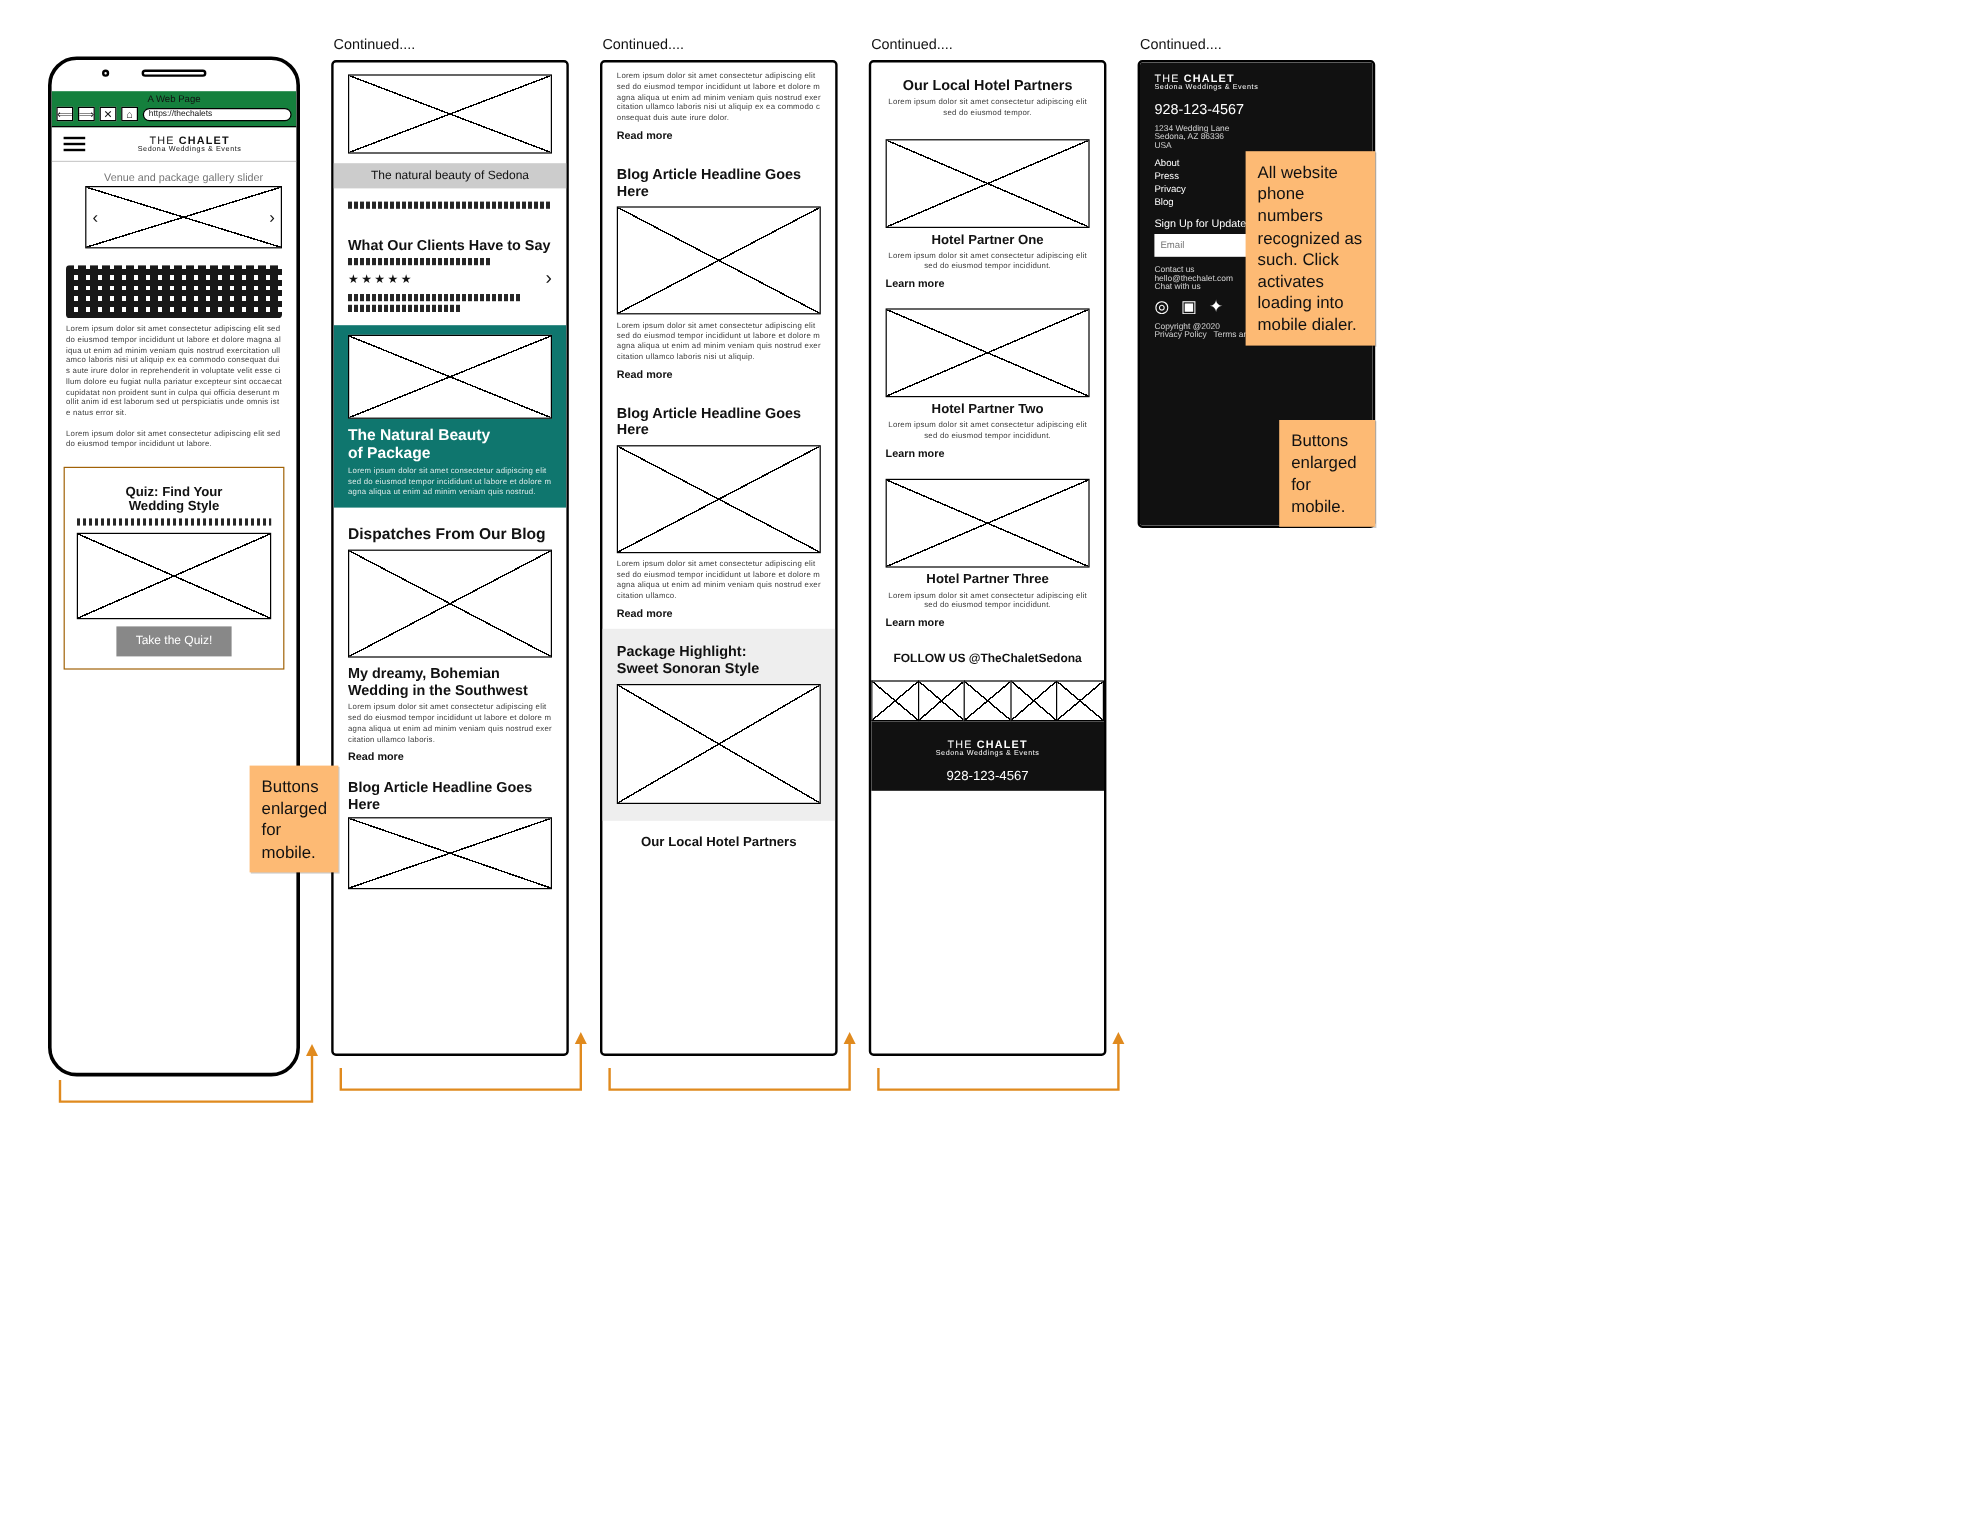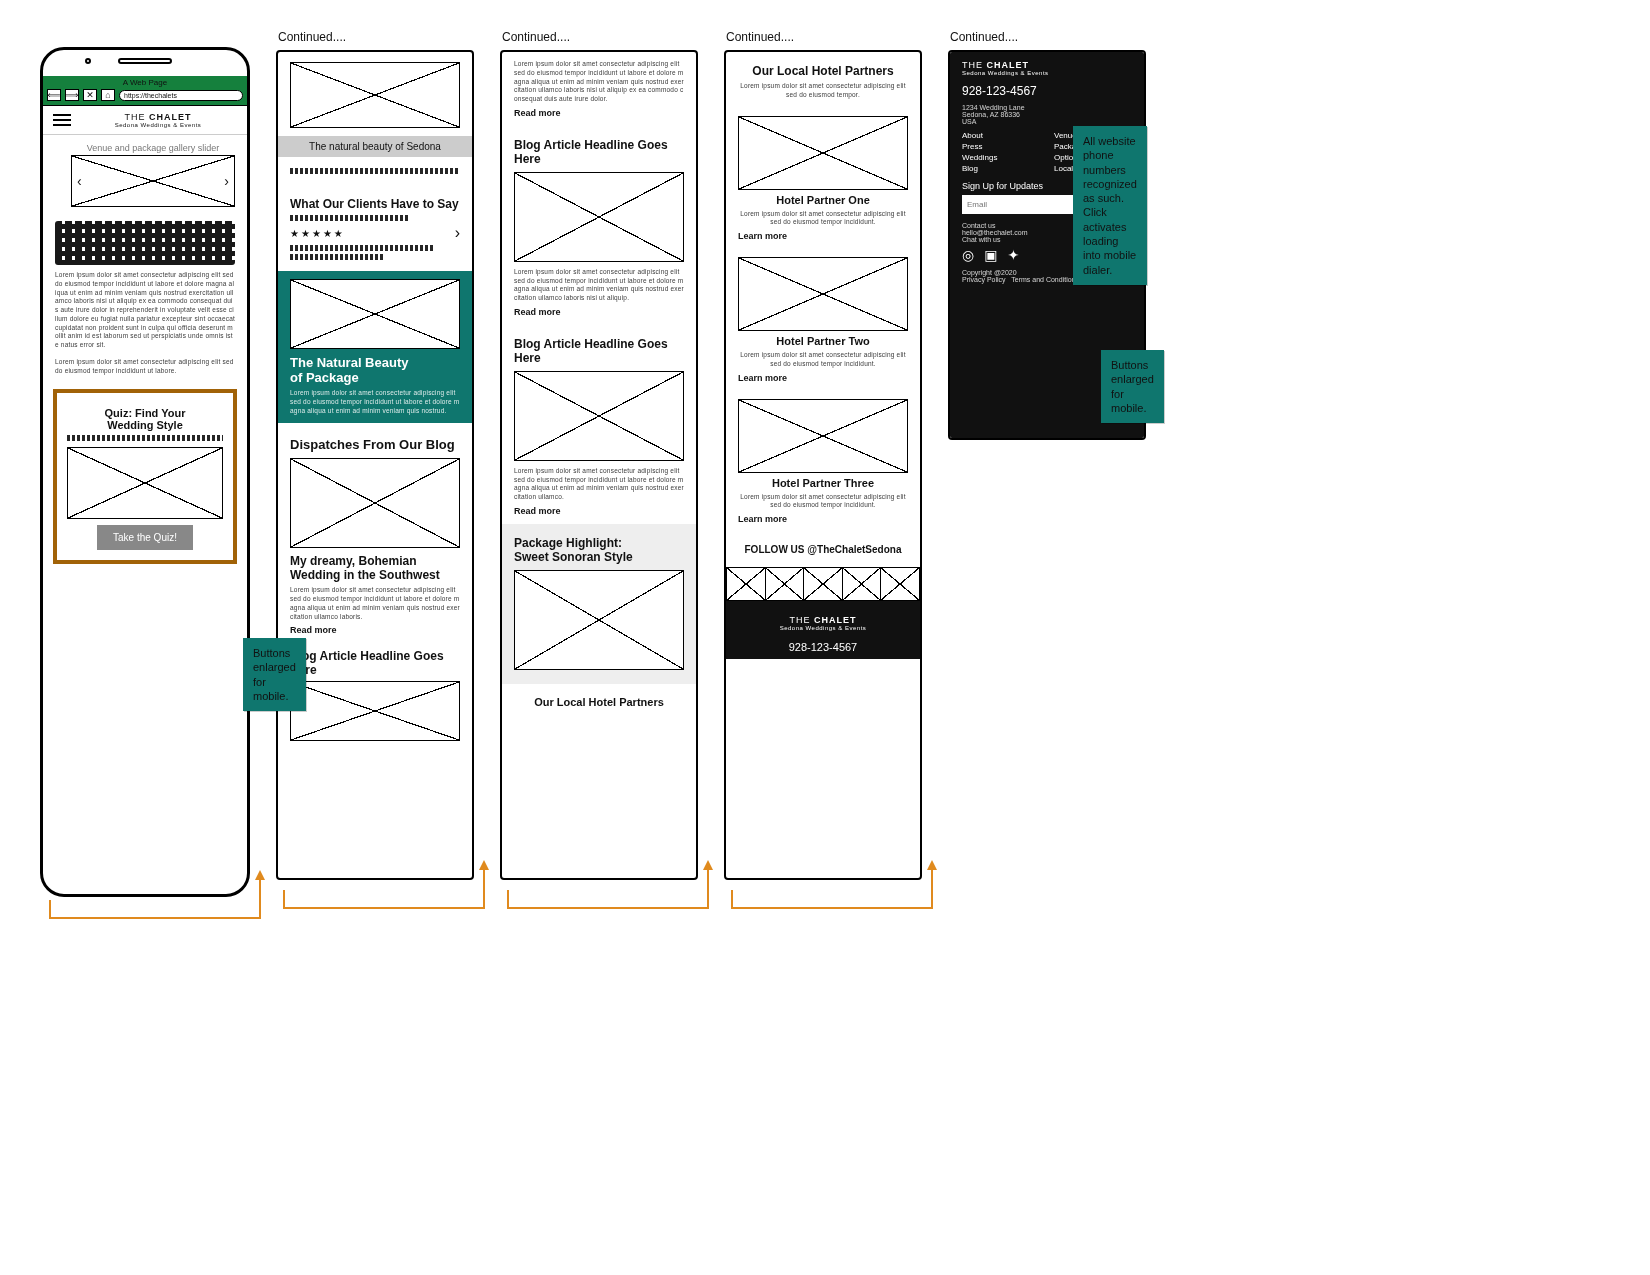--- a/index.html
+++ b/index.html
@@ -173,28 +173,27 @@
     font-size:8px; margin:6px 0;
   }
   .footer-grid a{color:#fff;}
   .input-row { display:flex; margin:4px 0 8px;}
   .input-row input{flex:1;border:none;padding:5px;font-size:8px;}
   .input-row button{border:none;background:#888;color:#fff;font-size:8px;padding:5px 6px;}
   .social { display:flex; gap:10px; font-size:14px; margin:4px 0 6px;}
   .tiny { font-size:7px; opacity:.8;}
   .note {
     position:absolute;
-    background:#0f766e;
+    background:#fdba74;
     padding:8px 10px;
-    font-size:11px;
+    font-size:14px;
     line-height:1.3;
     max-width:130px;
     box-shadow:1px 1px 0 rgba(0,0,0,.2);
     z-index:20;
-    margin-left:35px;
   }
   .flow-arrow {
     stroke:#e08a1e; stroke-width:2; fill:none;
   }
   .flow-head { fill:#e08a1e; }
   svg.connector {
     position:absolute; overflow:visible; pointer-events:none;
   }
 </style>
 </head>
@@ -244,21 +243,21 @@
         </div>
 
         <div class="section">
           <div class="heavy-scribble"></div>
           <div class="lorem">Lorem ipsum dolor sit amet consectetur adipiscing elit sed do eiusmod tempor incididunt ut labore et dolore magna aliqua ut enim ad minim veniam quis nostrud exercitation ullamco laboris nisi ut aliquip ex ea commodo consequat duis aute irure dolor in reprehenderit in voluptate velit esse cillum dolore eu fugiat nulla pariatur excepteur sint occaecat cupidatat non proident sunt in culpa qui officia deserunt mollit anim id est laborum sed ut perspiciatis unde omnis iste natus error sit.</div>
           <div style="height:8px"></div>
           <div class="lorem">Lorem ipsum dolor sit amet consectetur adipiscing elit sed do eiusmod tempor incididunt ut labore.</div>
         </div>
 
 
-        <div class="section" style="border:4px solid #a16207;margin:6px 10px;padding:10px;">
+        <div class="section" style="border:1px solid #a16207;margin:6px 10px;padding:10px;">
           <div class="h3">
             <span>Quiz: Find Your</span><br><span>Wedding Style</span>
           </div>
           <div class="squiggle"></div>
           <div class="ximg" style="height:72px;margin:6px 0;"></div>
           <div class="center">
             <span class="btn grey">Take the Quiz!</span>
           </div>
         </div>
       </div>
@@ -431,21 +430,21 @@
           <span>1234 Wedding Lane</span><br>
           <span>Sedona, AZ 86336</span><br>
           <span>USA</span>
         </div>
 
         <div class="footer-grid">
           <a>About</a>
           <a>Venue</a>
           <a>Press</a>
           <a>Packages</a>
-          <a>Weddings</a>
+          <a>Privacy</a>
           <a>Options</a>
           <a>Blog</a>
           <a>Local hotel partners</a>
         </div>
 
         <div style="font-size:9px;margin-top:8px;">Sign Up for Updates</div>
         <div class="input-row">
           <input placeholder="Email" style="">
           <button>SUBSCRIBE</button>
         </div>

